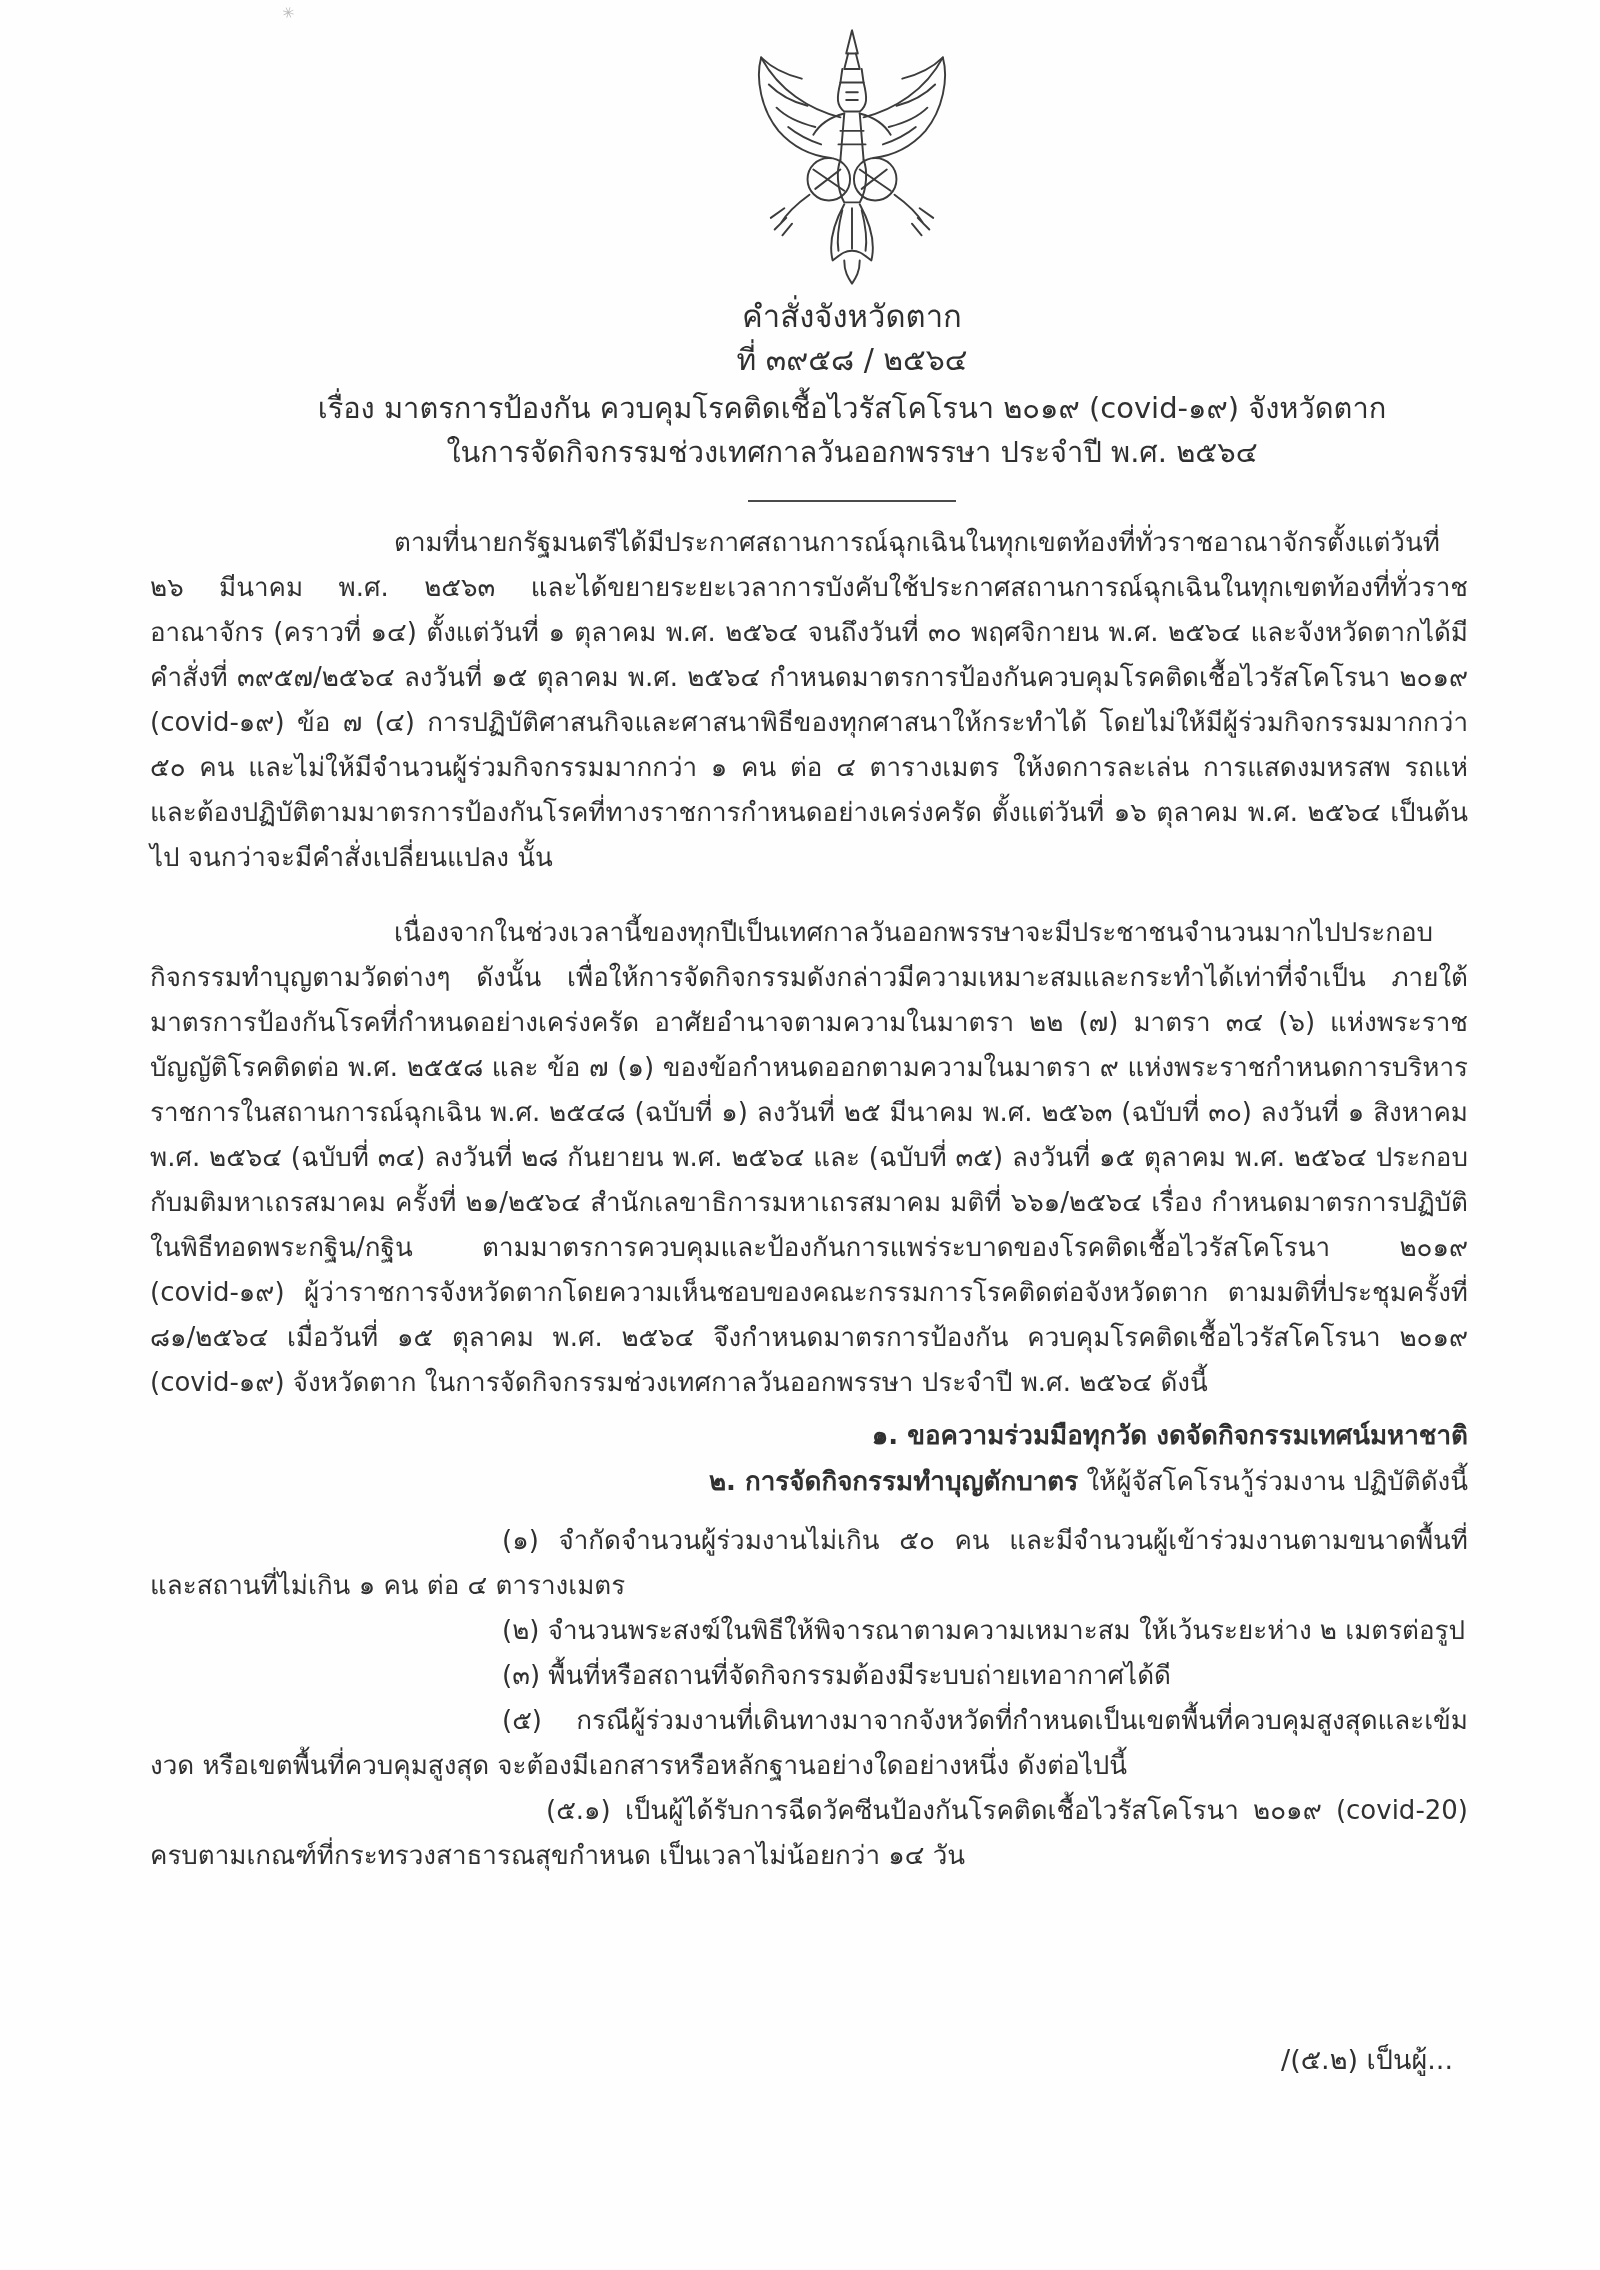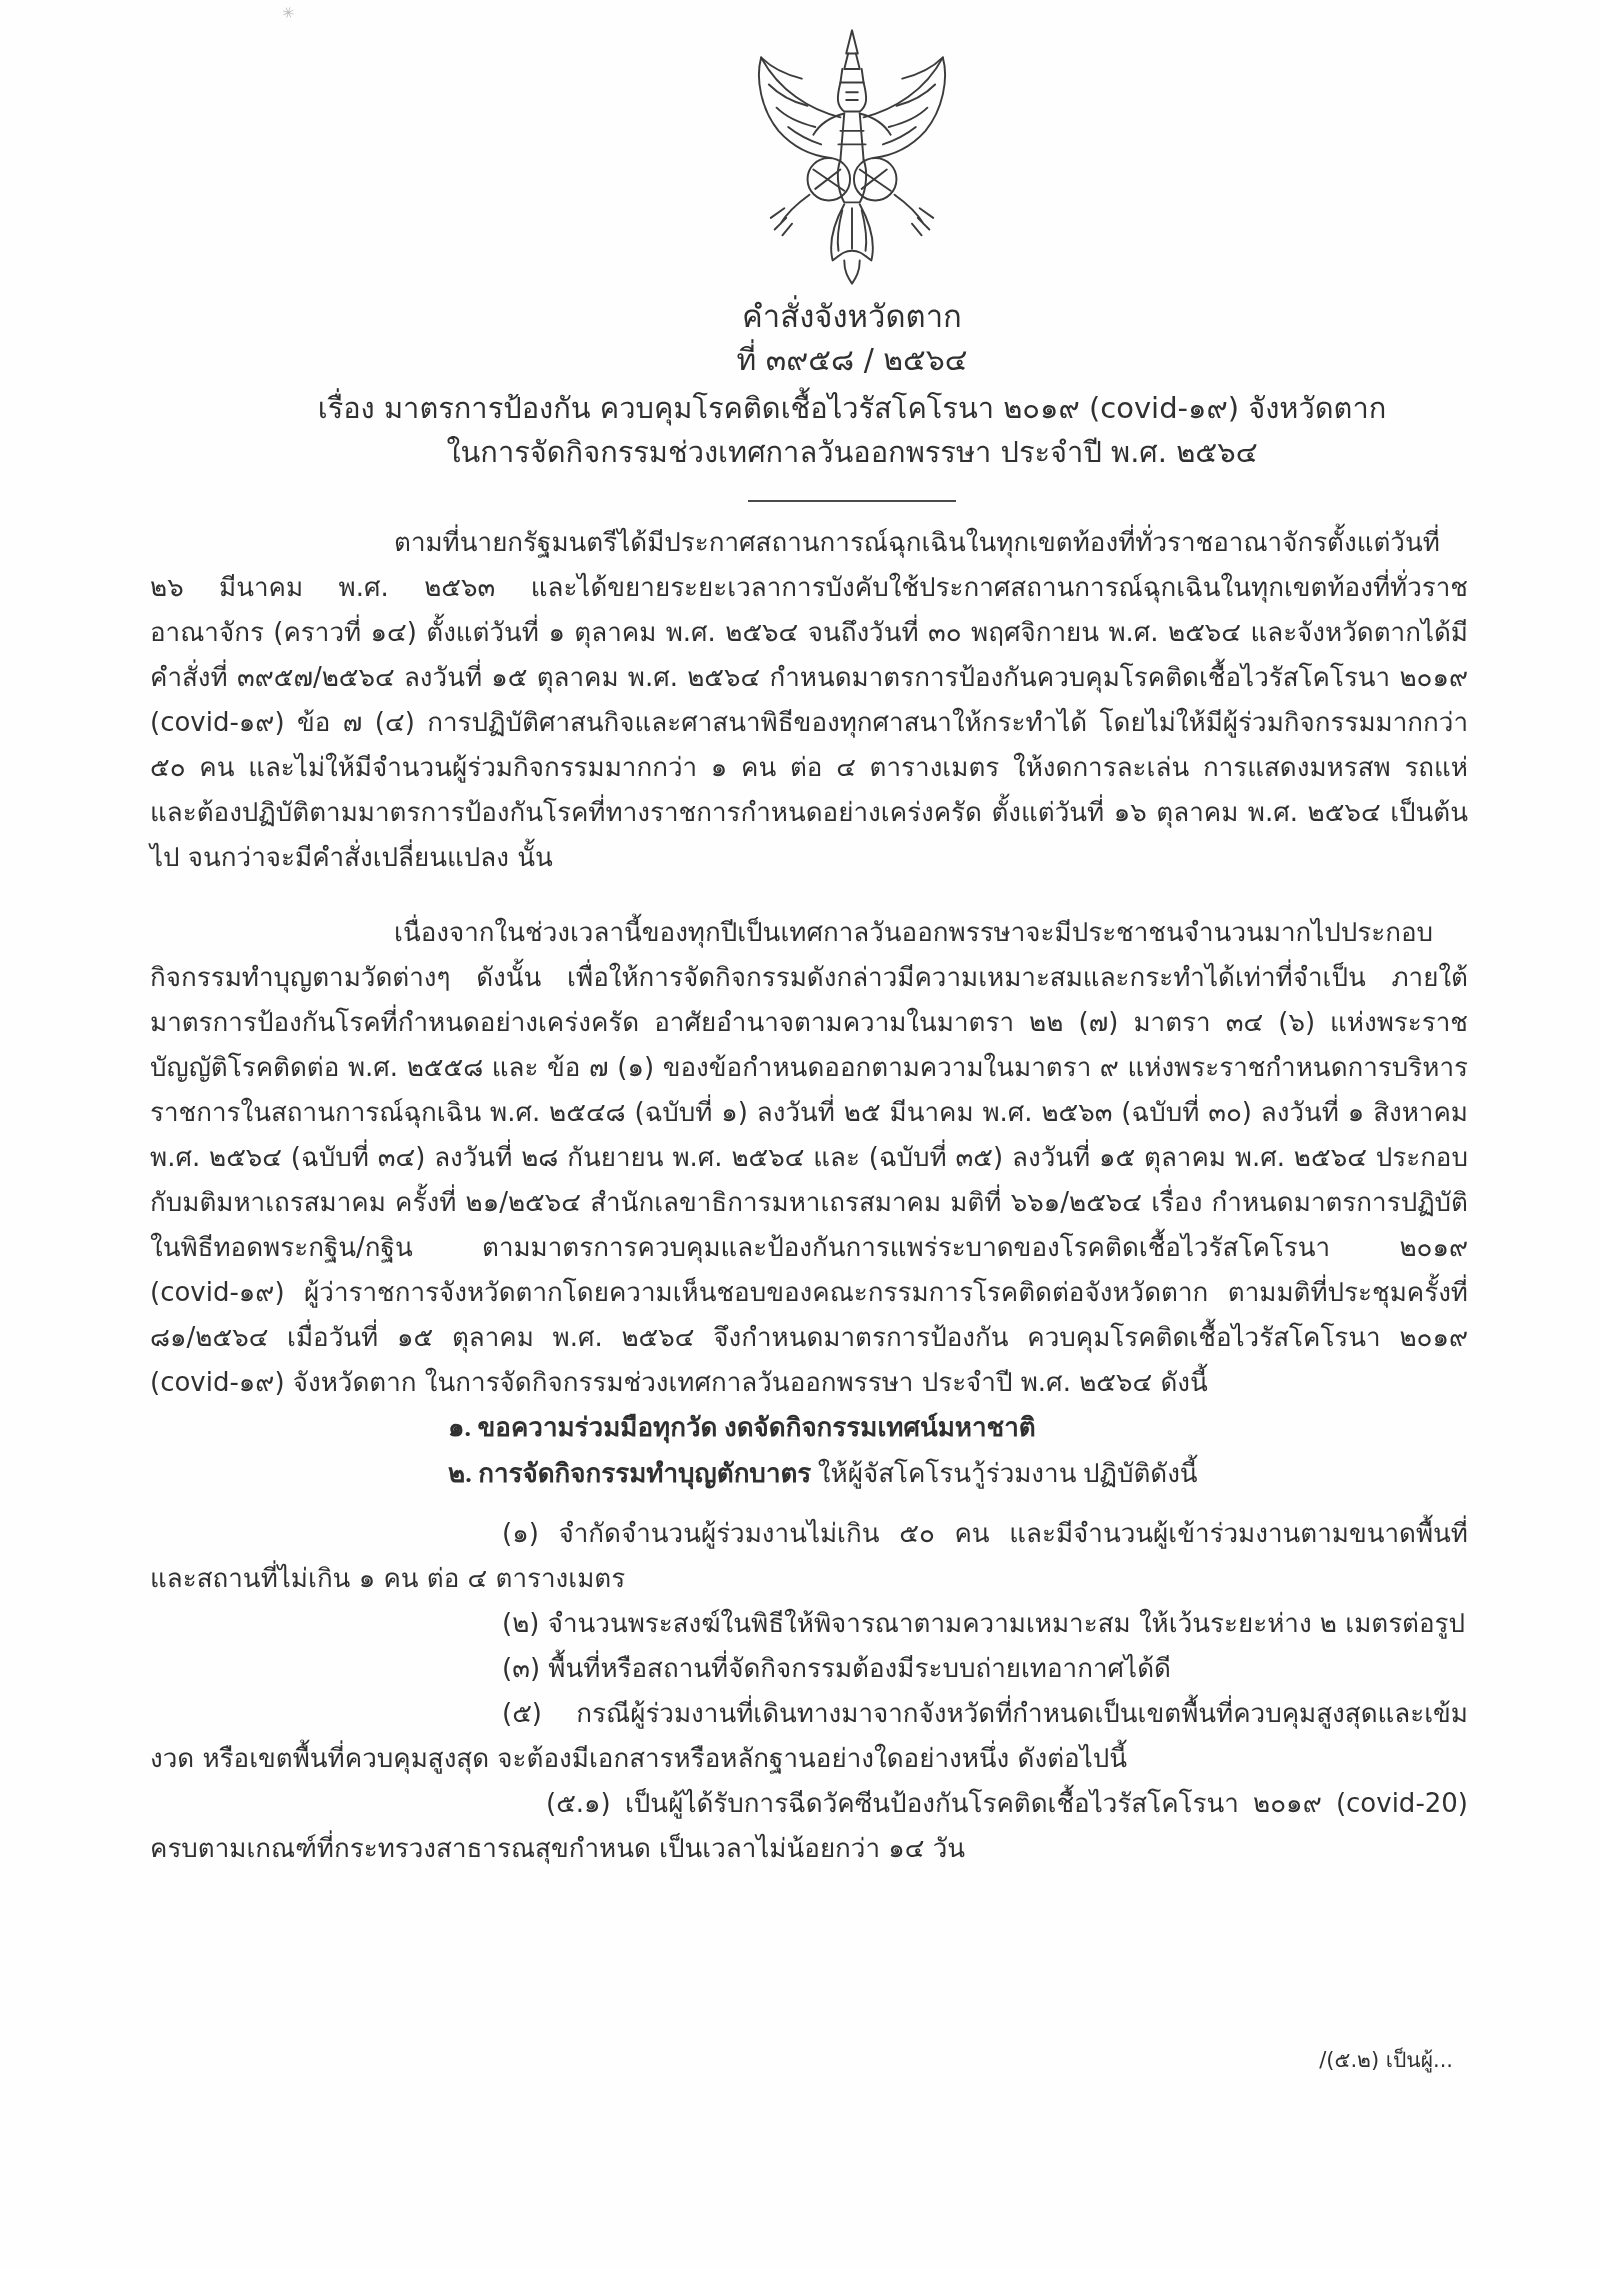--- a/index.html
+++ b/index.html
@@ -28,30 +28,30 @@
     margin:26px auto 0 auto;
   }
   
   .body-text{
     position:absolute;left:150px;top:520px;width:1318px;
     font-size:26px;line-height:45px;
     text-align:justify;
   }
   .para{text-indent:244px;}
   .para+.para{margin-top:30px;}
-  .items{margin-top:0;margin-left:298px;text-align:left;font-family:Liberation Serif, serif;}
+  .items{margin-top:7px;margin-left:298px;text-align:right;}
   .item-line{font-size:26px;line-height:46px;}
   .item-bold{font-weight:bold;}
   .subitems{margin-top:14px;}
   .subitem{text-indent:352px;}
   .subitem-deep{text-indent:396px;}
   
   .page-footer{
     position:absolute;top:2040px;right:147px;
-    font-size:21px;line-height:40px;
+    font-size:27px;line-height:40px;
   }
   
   .speck{
     position:absolute;left:282px;top:4px;
     font-size:15px;color:#b9b9b9;
     transform:rotate(18deg);
   }
 </style>
 </head>
 <body>

